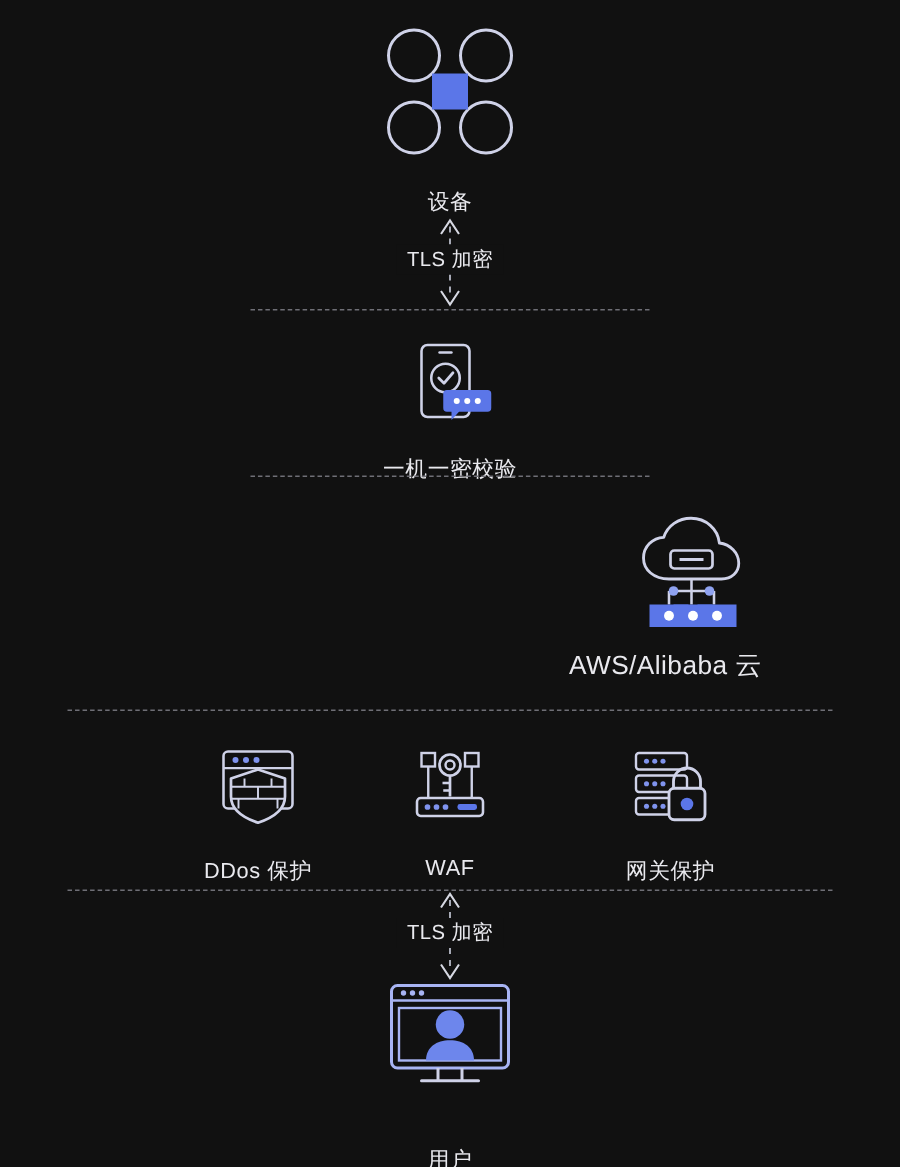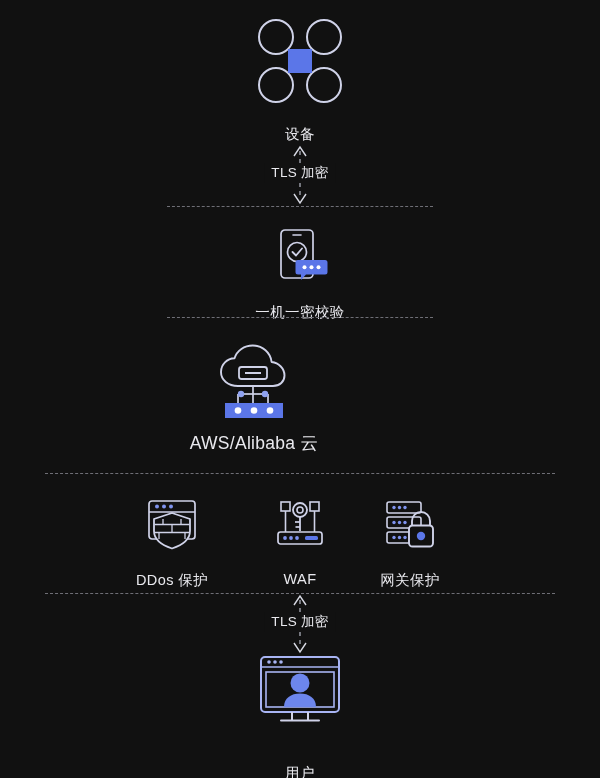--- a/index.html
+++ b/index.html
@@ -74,25 +74,25 @@
     white-space: nowrap;
     letter-spacing: .3px;
   }
 
   
   #node-device      { left: 0; top: 18px; width: 600px; }
   #flow-top         { left: 0; top: 143px; width: 600px; align-items: center; }
   #divider-1        { left: 167px; top: 206px; width: 266px; }
   #node-auth        { left: 0; top: 228px; width: 600px; }
   #divider-2        { left: 167px; top: 317px; width: 266px; }
-  #node-cloud       { left: 0; top: 344px; width: 508px; }
+  #node-cloud       { left: 0; top: 344px; width: 508px; align-items: flex-end; }
   #divider-3        { left: 45px; top: 473px; width: 510px; }
   #node-ddos        { left: 117px; top: 498px; width: 110px; }
   #node-waf         { left: 245px; top: 498px; width: 110px; }
-  #node-gateway     { left: 355px; top: 498px; width: 110px; }
+  #node-gateway     { left: 392px; top: 498px; width: 110px; }
   #divider-4        { left: 45px; top: 593px; width: 510px; }
   #flow-bottom      { left: 0; top: 592px; width: 600px; align-items: center; }
   #node-user        { left: 0; top: 655px; width: 600px; gap: 16px; }
 </style>
 </head>
 <body>
 
 <div class="stage">
 
   <div class="node" id="node-device">

